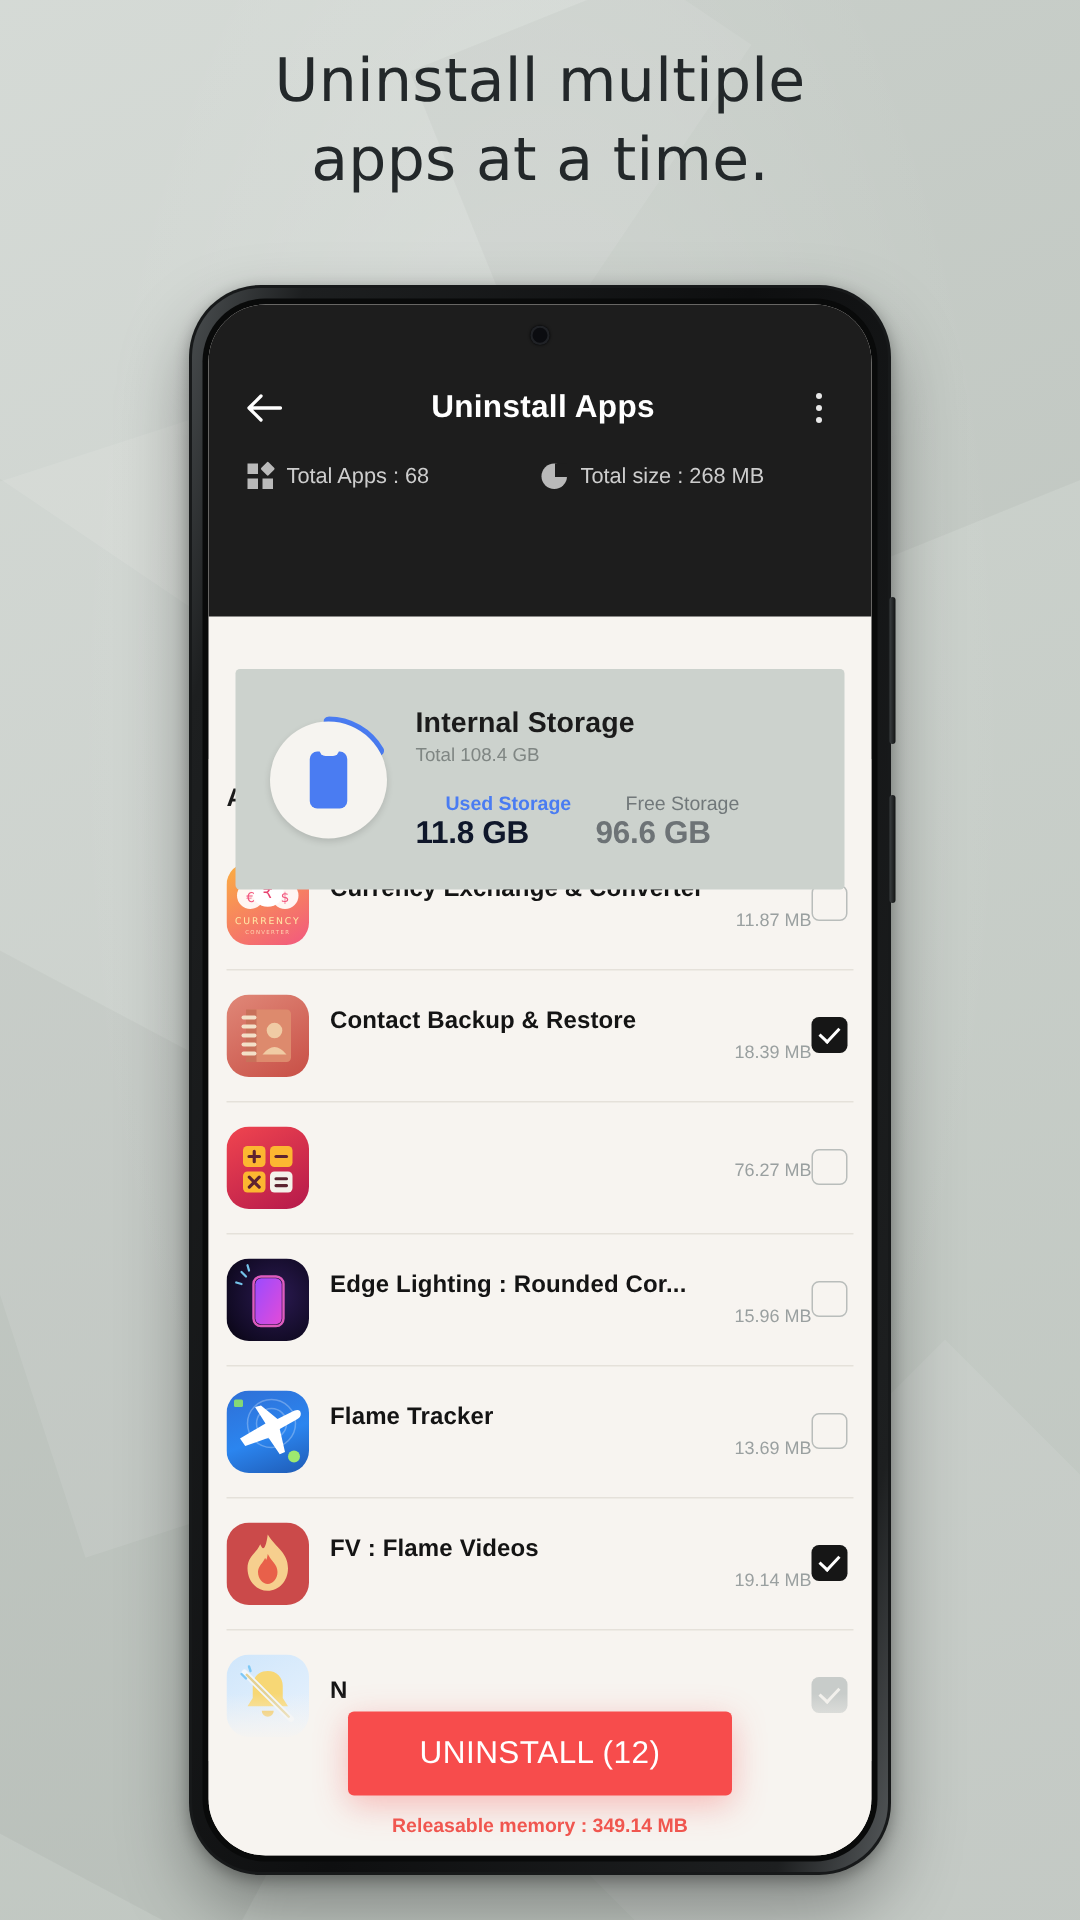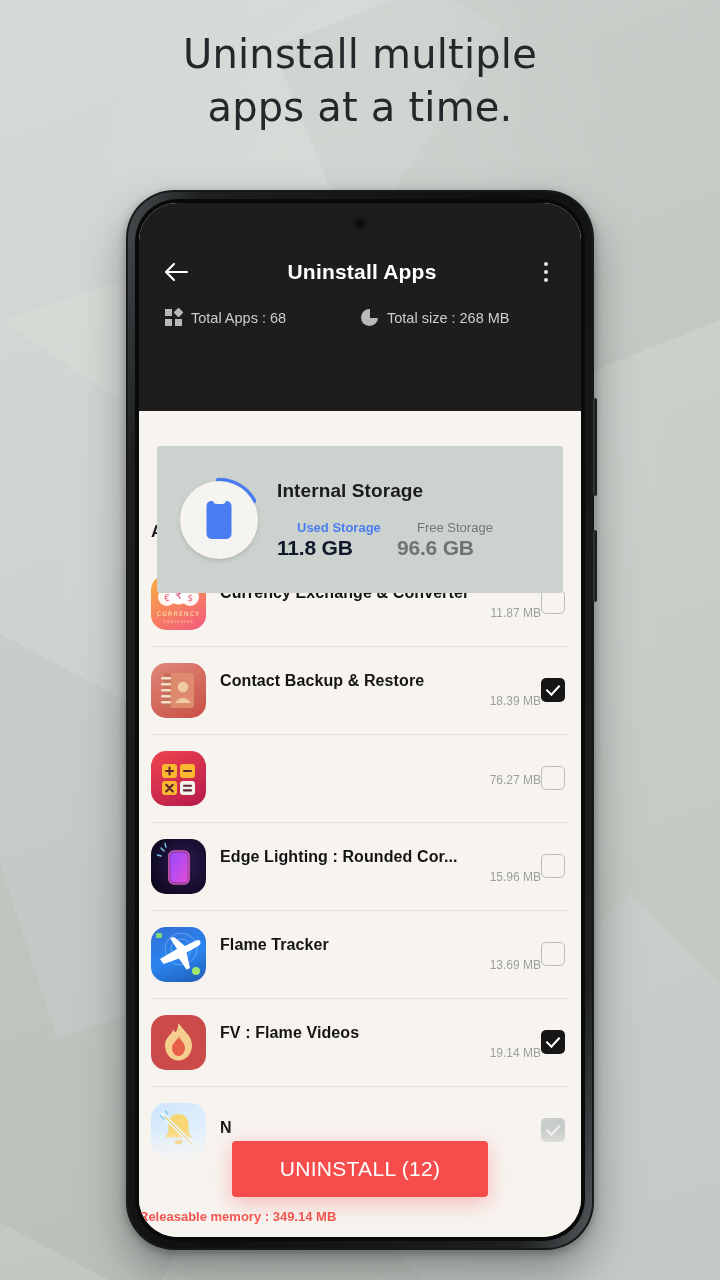--- a/index.html
+++ b/index.html
@@ -117,21 +117,21 @@
   .cb.dim::after{content:"";position:absolute;left:7.5px;top:3.5px;width:6px;height:11px;
      border:solid #f2f0ec;border-width:0 2.4px 2.4px 0;transform:rotate(43deg);}
 
   
   .cta-wrap{position:absolute;left:0;right:0;bottom:0;height:108px;z-index:9;
      background:linear-gradient(to bottom, rgba(247,244,240,0) 0%, rgba(247,244,240,.86) 26%, #f7f4f0 52%);}
   .cta{position:absolute;left:50%;transform:translateX(-50%);top:12px;
      width:256px;height:56px;border-radius:4px;background:#f74c4c;color:#fff;
      display:flex;align-items:center;justify-content:center;font-size:21px;font-weight:400;
      letter-spacing:.3px;box-shadow:0 6px 22px rgba(247,76,76,0.35);}
-  .release{position:absolute;left:0;right:0;top:80px;color:#f0564f;
+  .release{position:absolute;left:0;right:0;top:80px;text-align:center;color:#f0564f;
      font-size:13px;font-weight:600;}
 </style>
 </head>
 <body>
 
 <div id="bg">
   <div class="facet" style="left:-120px;top:-160px;width:520px;height:520px;transform:rotate(34deg);"></div>
   <div class="facet dark" style="left:330px;top:-80px;width:600px;height:420px;transform:rotate(-22deg);"></div>
   <div class="facet" style="left:420px;top:980px;width:420px;height:420px;transform:rotate(45deg);"></div>
   <div class="facet dark" style="left:-180px;top:700px;width:480px;height:520px;transform:rotate(28deg);"></div>
@@ -190,20 +190,21 @@
         <div class="storage">
           <div class="ring">
             <svg viewBox="0 0 88 88" width="88" height="88" aria-hidden="true">
               <path d="M44 5 A39 39 0 0 1 77.8 24.5" fill="none" stroke="#4a7cf2" stroke-width="6.5" stroke-linecap="round"></path>
             </svg>
             <div class="disc"></div>
             <div class="phoneicon"></div>
           </div>
           <div class="st-texts">
             <div class="st-title">Internal Storage</div>
+            <div class="st-total">Total 108.4 GB</div>
             <div class="st-cols">
               <div class="st-col used">
                 <div class="st-lbl">Used Storage</div>
                 <div class="st-val">11.8 GB</div>
               </div>
               <div class="st-col free">
                 <div class="st-lbl">Free Storage</div>
                 <div class="st-val">96.6 GB</div>
               </div>
             </div>

